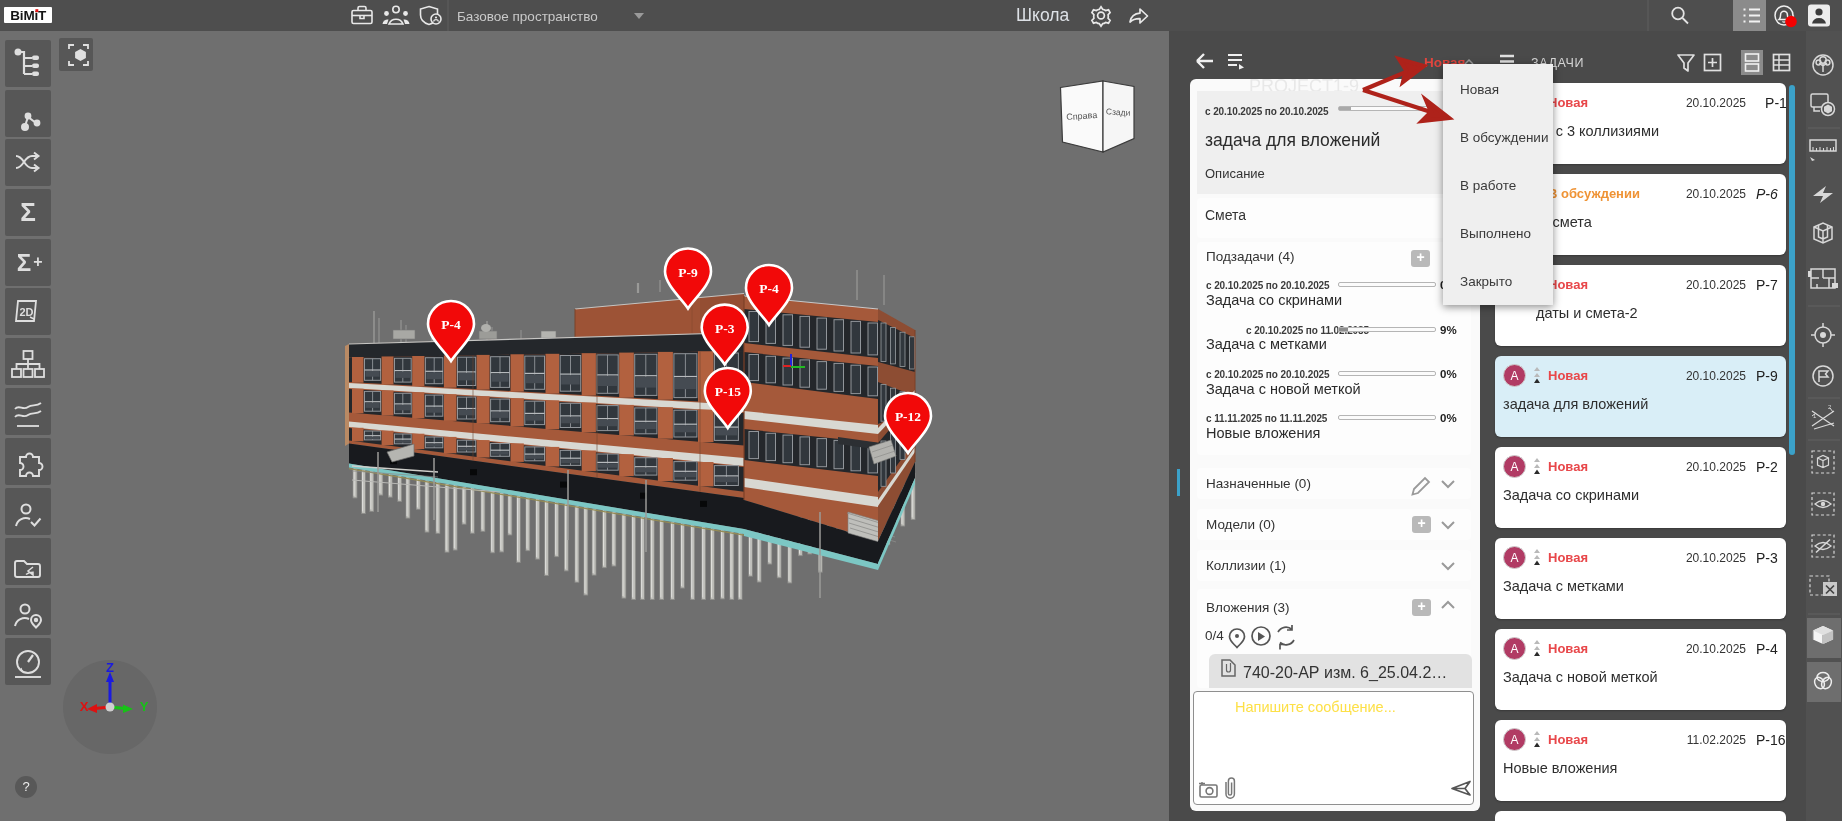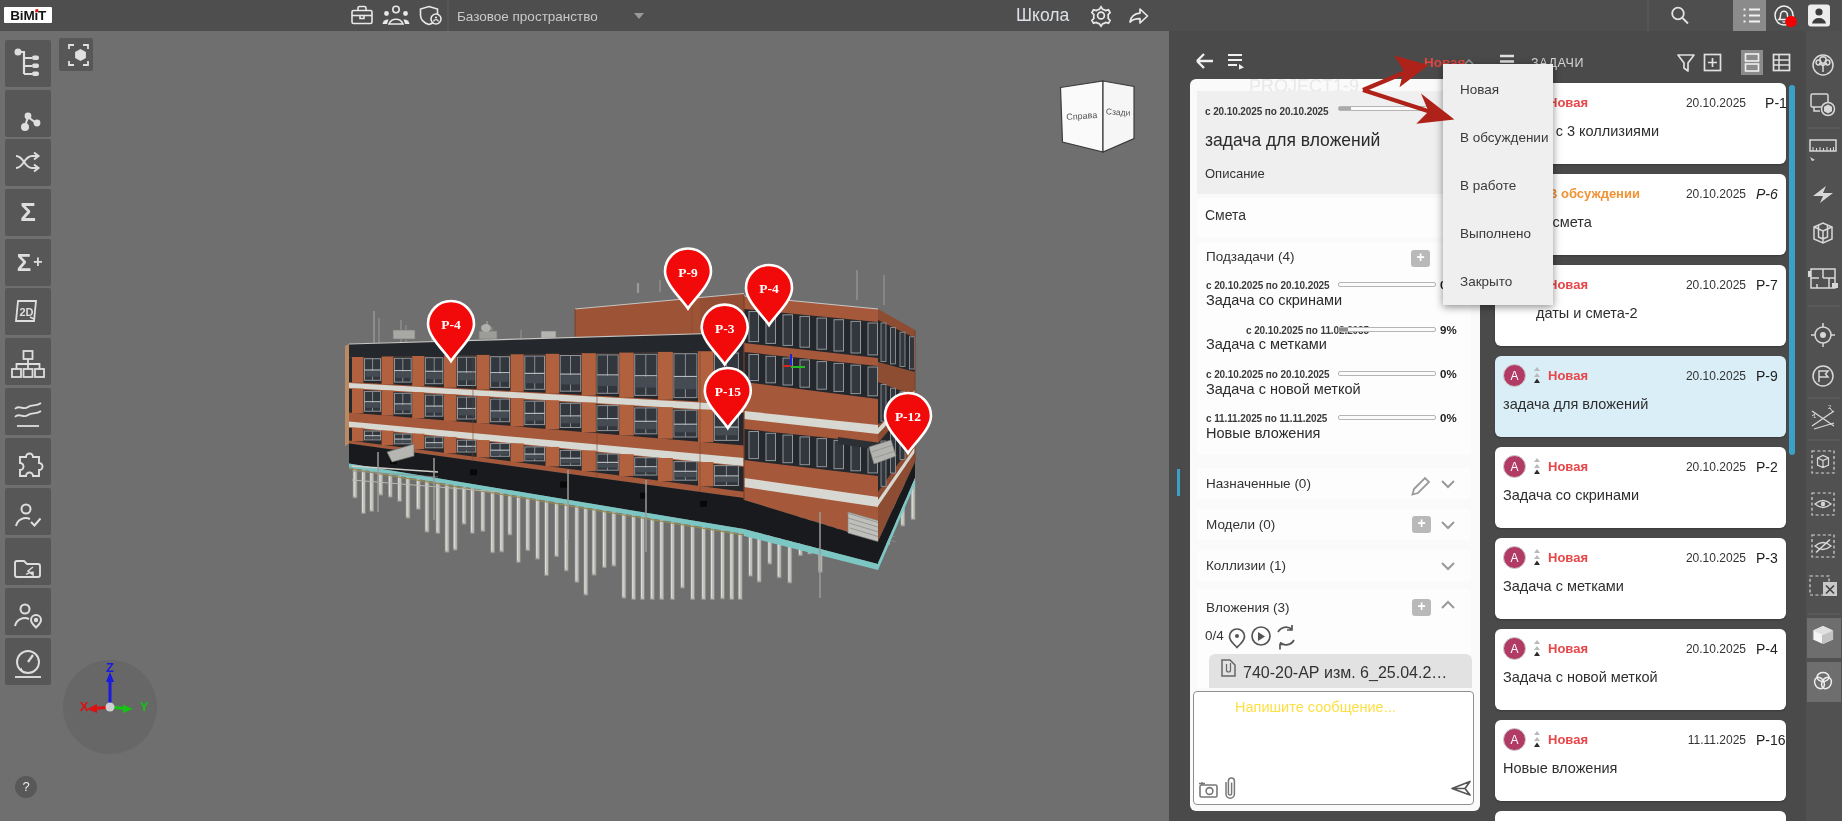--- a/index.html
+++ b/index.html
@@ -897,21 +897,21 @@
 <div class="tid" style="left:1756px;top:641px;">P-4</div>
 <div class="ttitle" style="left:1503px;top:669px;">Задача с новой меткой</div>
 <div class="tcard" style="top:720px;"></div>
 <div class="avatar" style="left:1503px;top:728px;">A</div>
 <svg class="sorts" style="left:1533px;top:730px;" width="8" height="18" viewBox="0 0 8 18">
     <path d="M4 1 L7 5 H1 Z" fill="#b9b9b9"></path>
     <path d="M4 7 L7 11 H1 Z" fill="#b9b9b9"></path>
     <path d="M4 12.5 L7 17 H1 Z" fill="#2b2b2b"></path>
   </svg>
 <div class="abs st-red" style="left:1548px;top:732px;">Новая</div>
-<div class="tdate" style="left:1680px;top:733px;">11.11.2025</div>
+<div class="tdate" style="left:1680px;top:733px;">11.02.2025</div>
 <div class="tid" style="left:1756px;top:732px;">P-16</div>
 <div class="ttitle" style="left:1503px;top:760px;">Новые вложения</div>
 <div class="tcard" style="top:811px;height:10px;border-radius:6px 6px 0 0;box-shadow:none;"></div>
 
 <svg id="righttoolbar" class="abs" style="left:1800px;top:31px;" width="42" height="790" viewBox="0 0 42 790">
  <rect x="6" y="0" width="36" height="790" fill="#515151"></rect>
  <g stroke="#636363" stroke-width="1">
   <line x1="8" y1="97" x2="40" y2="97"></line>
       <line x1="8" y1="275" x2="40" y2="275"></line>
   <line x1="8" y1="367" x2="40" y2="367"></line>

